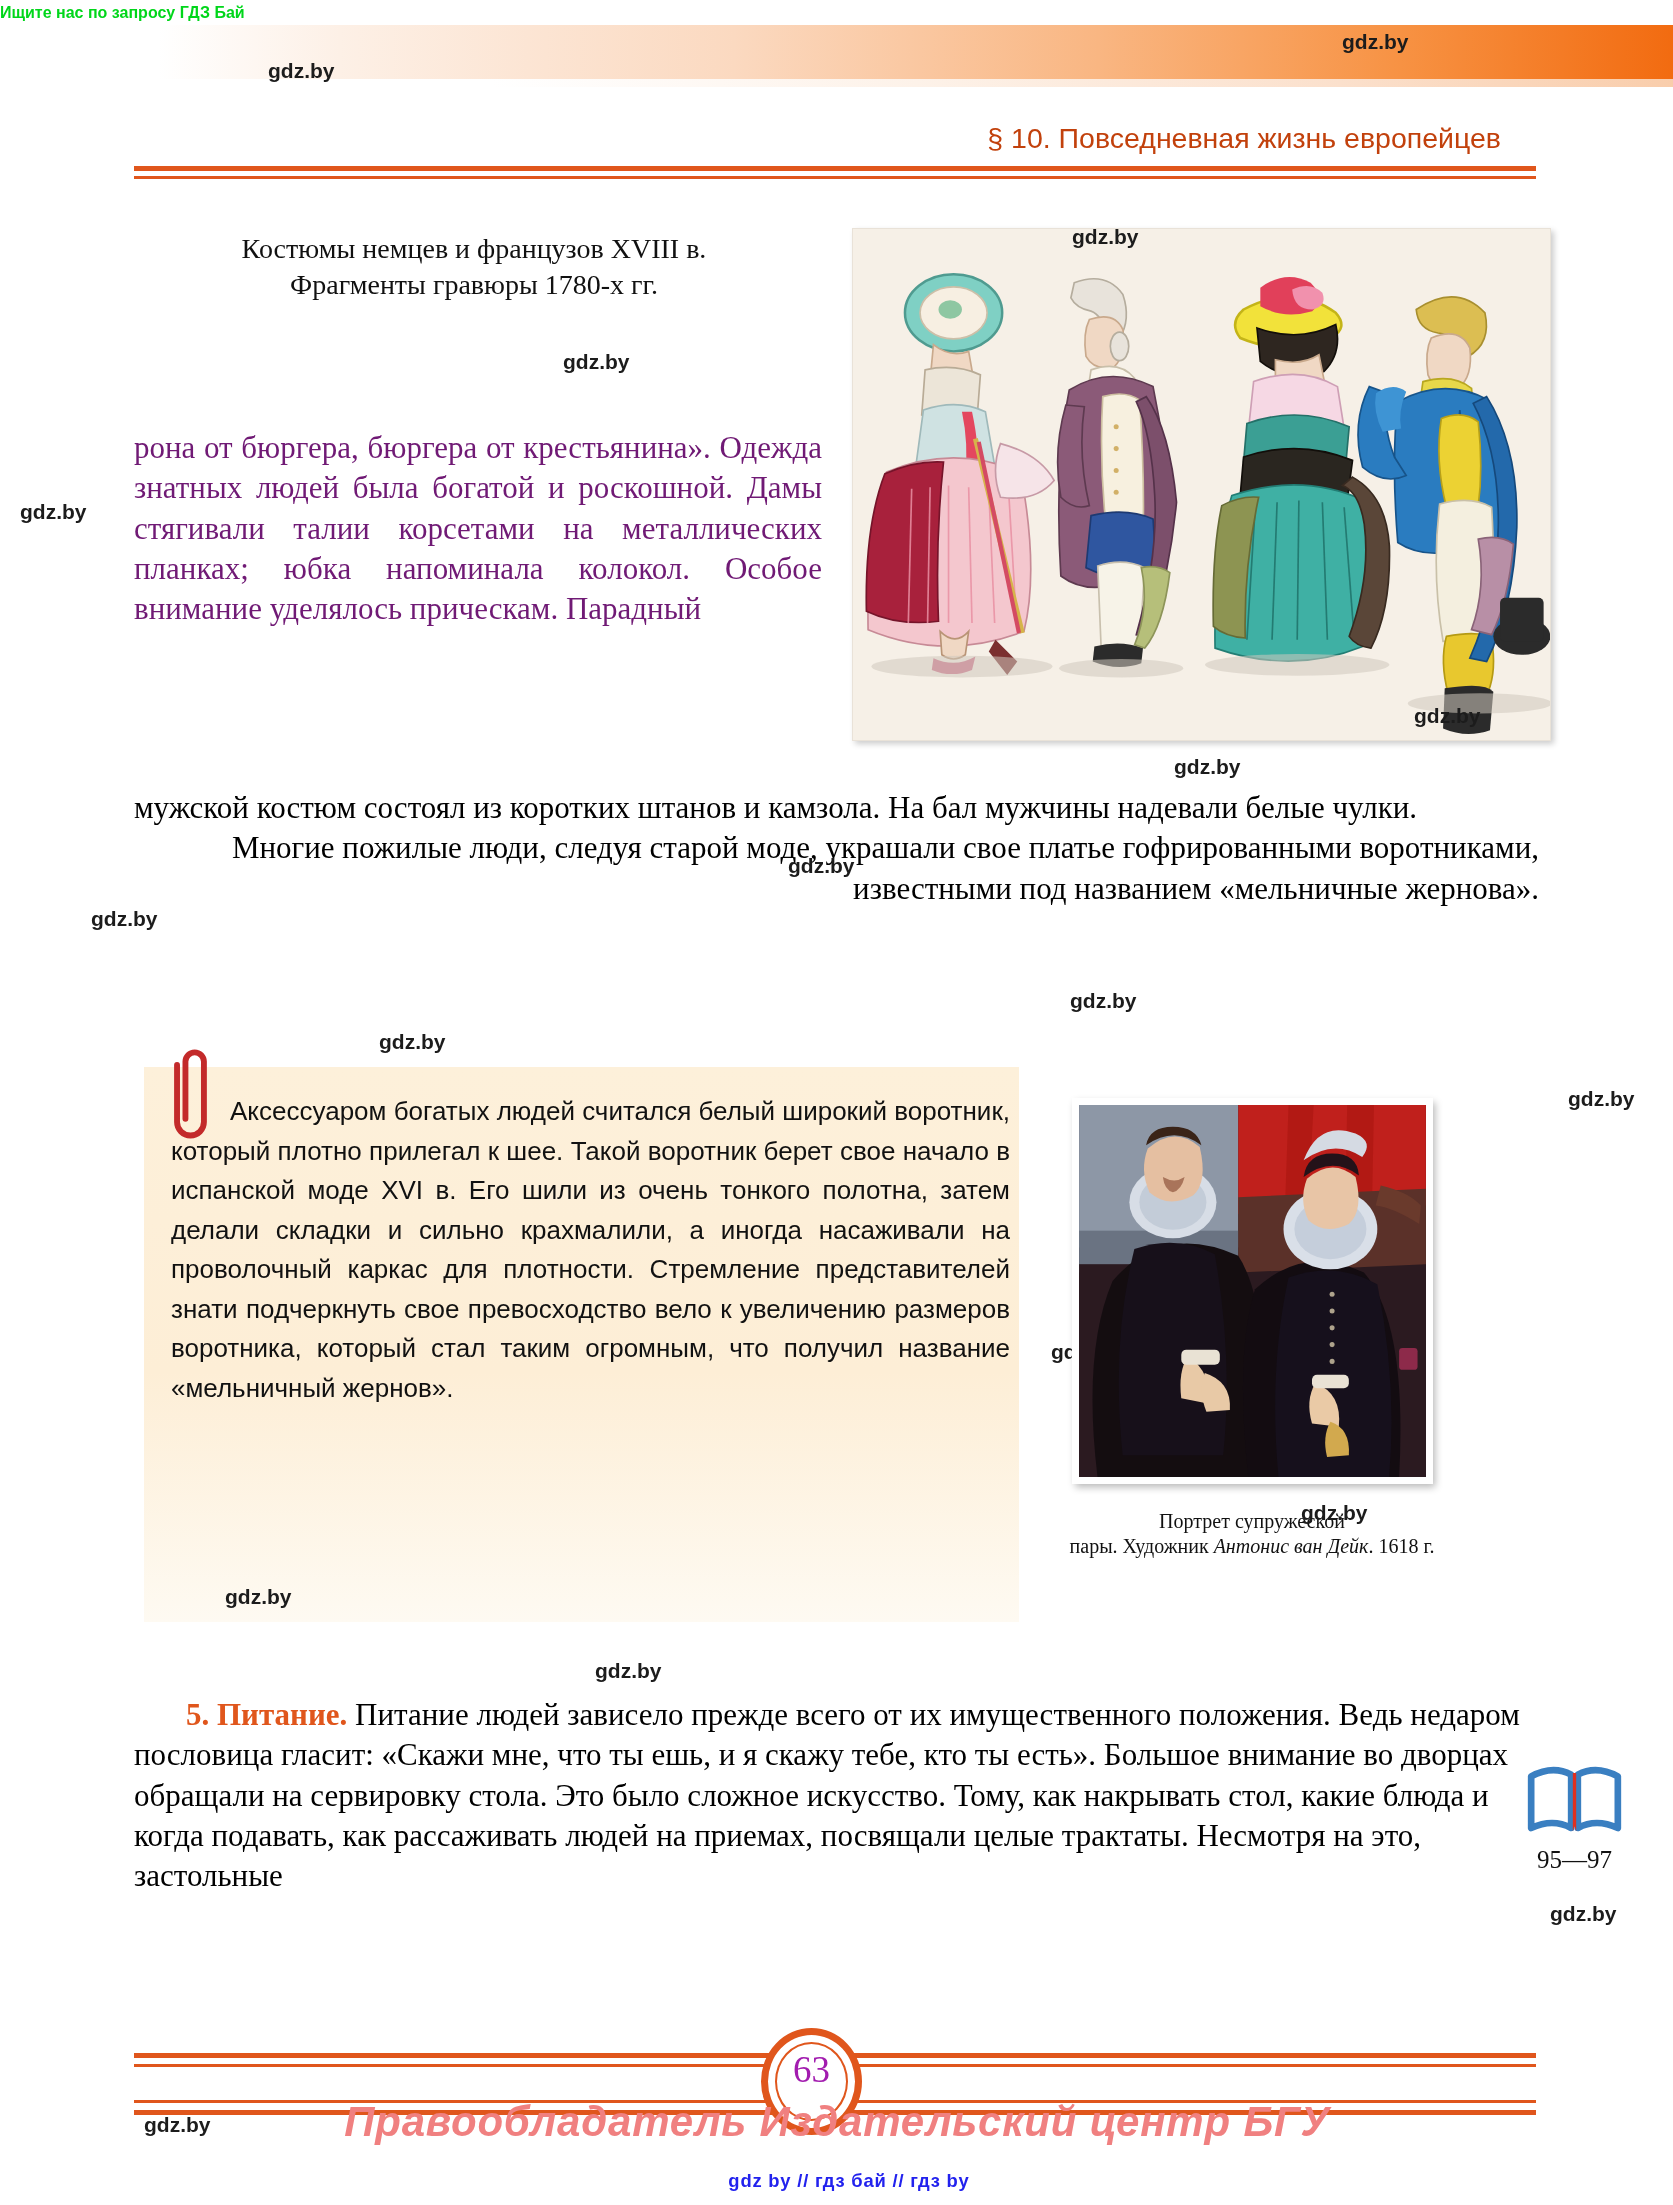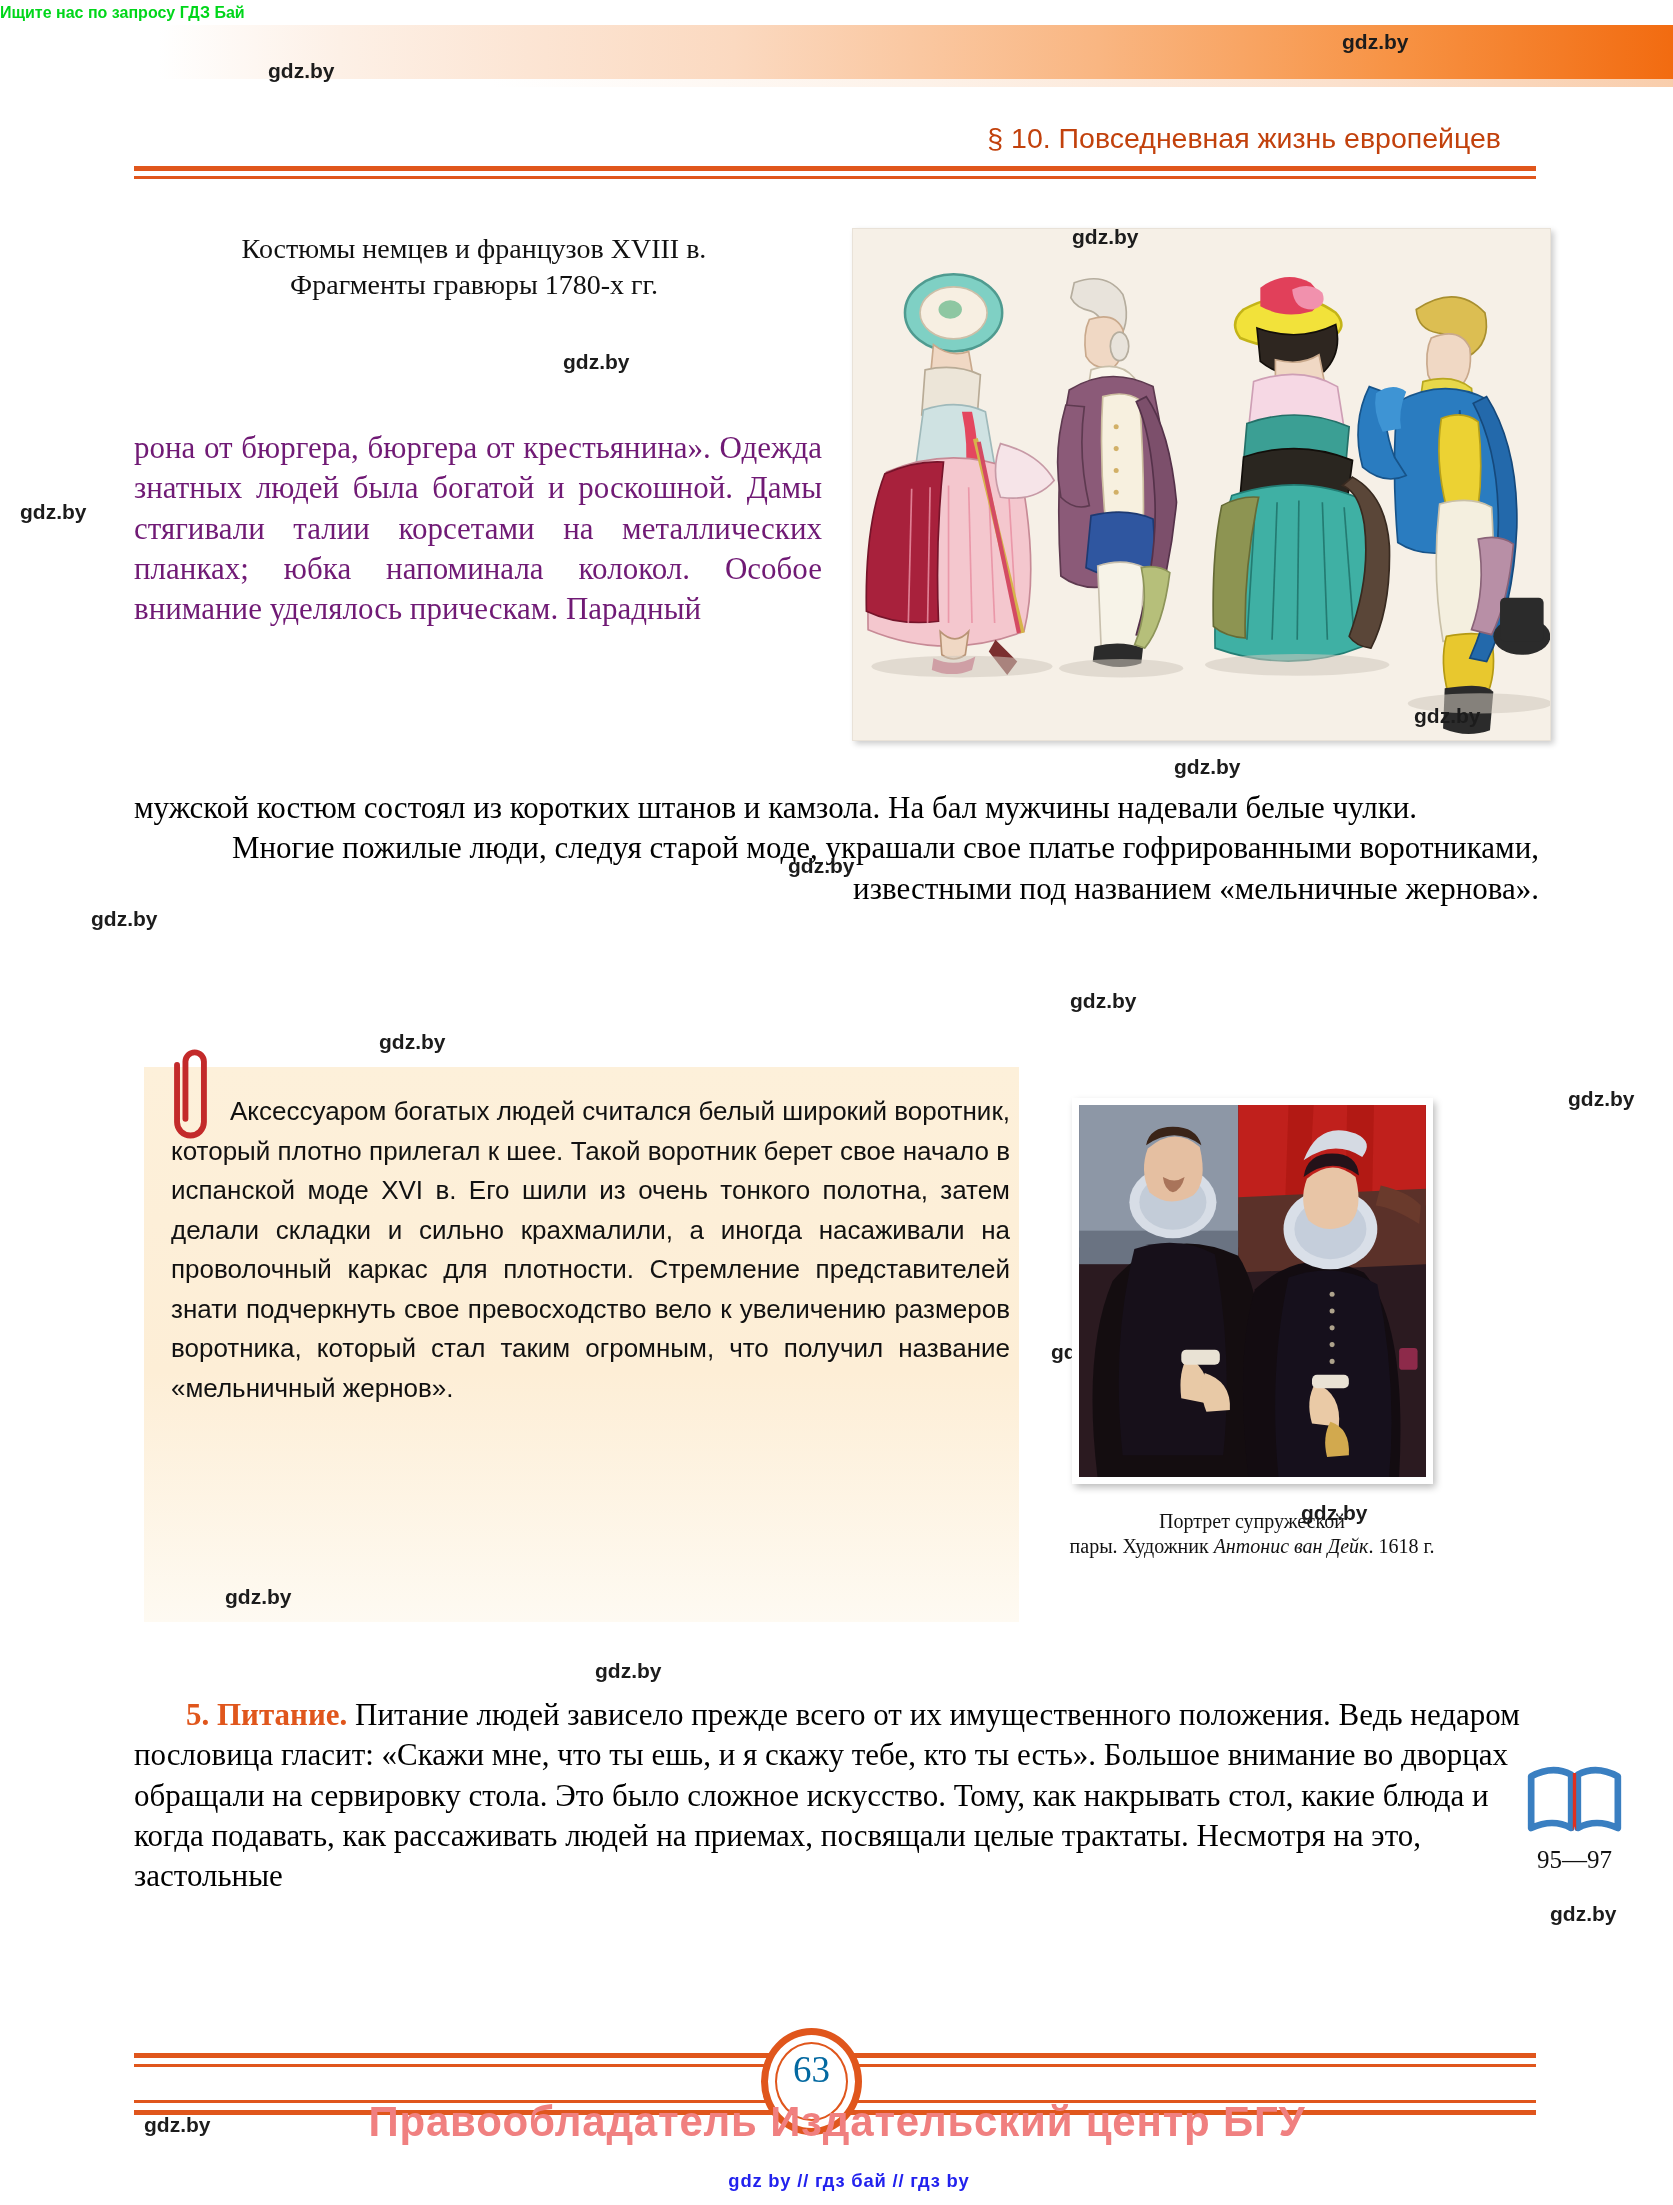--- a/index.html
+++ b/index.html
@@ -131,28 +131,28 @@
     border-radius:50%;
     background:#fff;
     border:7.5px solid #e0561c;
   }
   .page-circle-inner {
     position:absolute; left:6.7px; top:6.7px; right:6.7px; bottom:6.7px;
     border-radius:50%; border:2.5px solid #e0561c; background:#fff;
   }
   .page-num {
     position:absolute; left:761px; top:2048px; width:101px; text-align:center;
-    font-size:37px; color:#0369a1;
+    font-size:37px; color:#a21caf;
   }
 
   .copyright {
     position:absolute; left:0; top:2098px; width:1674px;
     text-align:center;
     font-family:"Liberation Sans","DejaVu Sans",sans-serif;
-    font-weight:bold;
+    font-style:italic; font-weight:bold;
     font-size:42px; color:#f08080;
     letter-spacing:0.8px;
   }
   .foot-links {
     position:absolute; left:12px; top:2170px; width:1674px;
     text-align:center;
     font-family:"Liberation Sans","DejaVu Sans",sans-serif;
     font-weight:bold; font-size:18.4px; color:#2222ee;
     letter-spacing:0.8px;
   }

